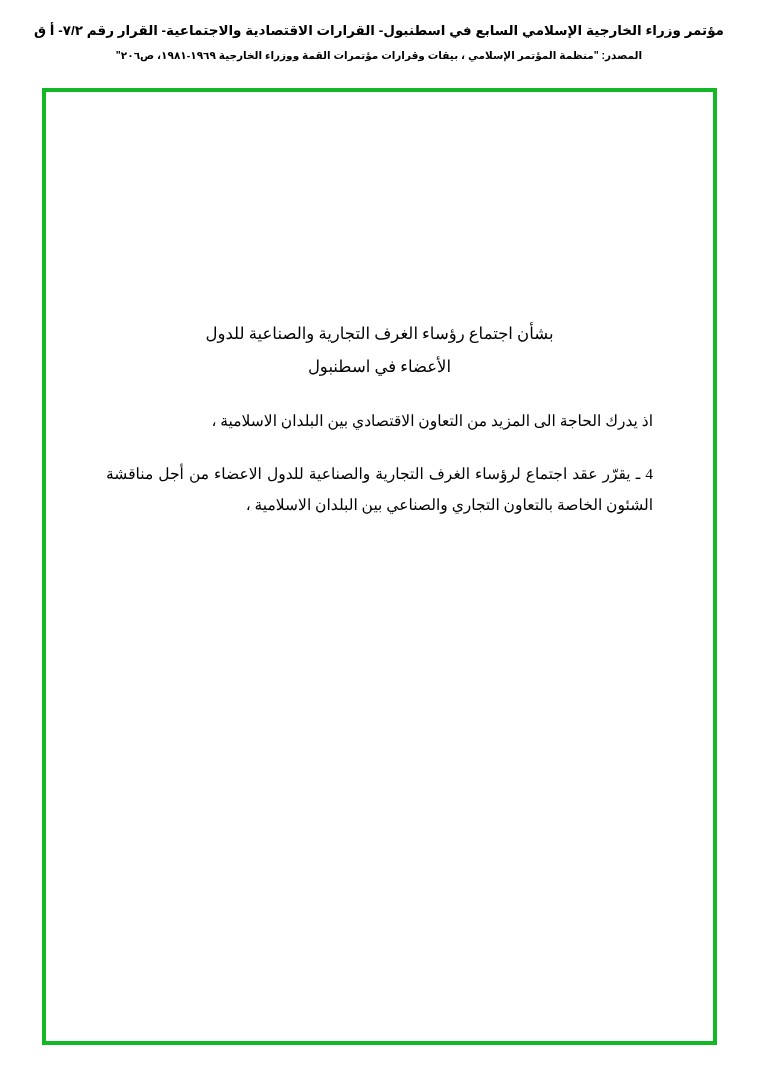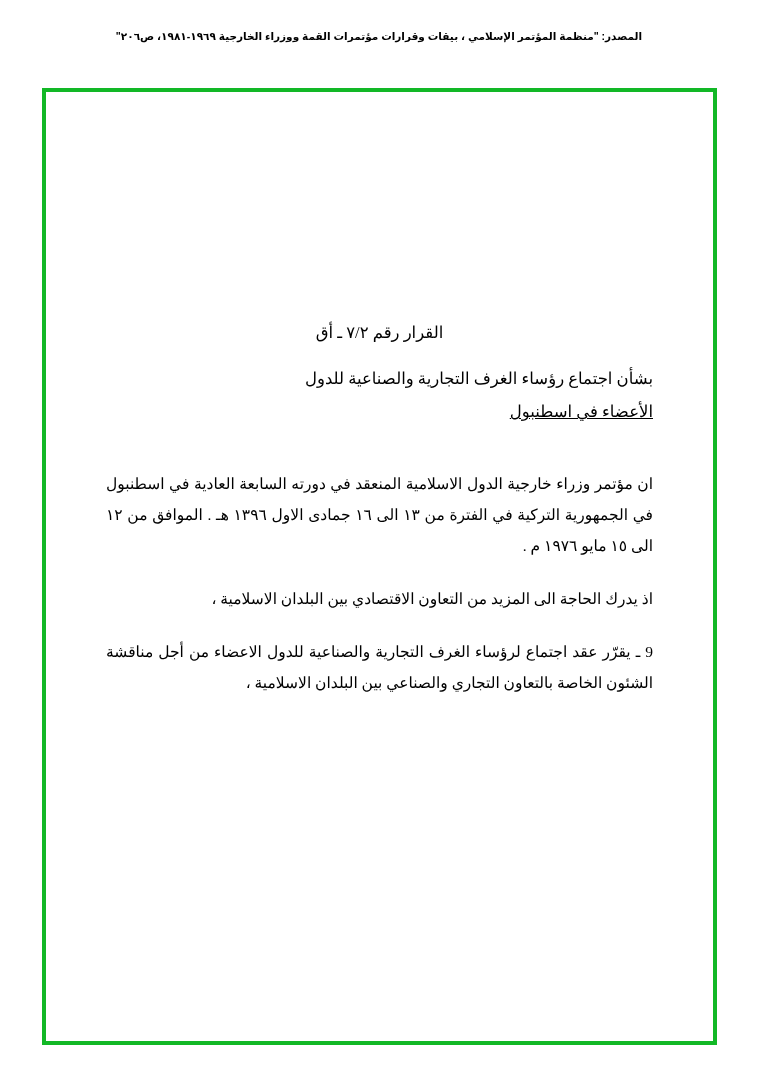--- a/index.html
+++ b/index.html
@@ -58,26 +58,26 @@
     top: 225px;
     text-align: right;
   }
   .res-number {
     text-align: center;
     font-size: 16.5px;
     line-height: 1.9;
     margin-bottom: 14px;
   }
   .res-subject {
+    text-align: center;
     font-size: 16.5px;
     line-height: 2.0;
   }
   .res-subject .l2 {
     display: block;
-    text-decoration: underline;
   }
   .para {
     font-size: 15.5px;
     line-height: 2.0;
     margin-top: 22px;
     text-align: justify;
     text-align-last: right;
   }
   .para.center-ish {
     text-align: center;
@@ -88,36 +88,35 @@
   .spacer-bottom {
     height: 1px;
   }
 </style>
 </head>
 <body>
 
 <div class="page">
 
   <div class="header">
+    <div class="header-title">مؤتمر وزراء الخارجية الإسلامي السابع في اسطنبول- القرارات الاقتصادية والاجتماعية- القرار رقم ٧/٢- أ ق</div>
     <div class="header-source">المصدر: "منظمة المؤتمر الإسلامي ، بيقات وقرارات مؤتمرات القمة ووزراء الخارجية ١٩٦٩-١٩٨١، ص٢٠٦"</div>
   </div>
 
   <div class="frame">
 
     <div class="doc-body">
 
-      <div class="res-number">القرار رقم ٧/٢ ـ أق</div>
 
       <div class="res-subject">
         <span class="l1">بشأن اجتماع رؤساء الغرف التجارية والصناعية للدول</span>
         <span class="l2">الأعضاء في اسطنبول</span>
       </div>
 
-      <p class="para first">ان مؤتمر وزراء خارجية الدول الاسلامية المنعقد في دورته السابعة العادية في اسطنبول في الجمهورية التركية في الفترة من ١٣ الى ١٦ جمادى الاول ١٣٩٦ هـ . الموافق من ١٢ الى ١٥ مايو ١٩٧٦ م .</p>
       <p class="para center-ish">اذ يدرك الحاجة الى المزيد من التعاون الاقتصادي بين البلدان الاسلامية ،</p>
-      <p class="para">9 ـ يقرّر عقد اجتماع لرؤساء الغرف التجارية والصناعية للدول الاعضاء من أجل مناقشة الشئون الخاصة بالتعاون التجاري والصناعي بين البلدان الاسلامية ،</p>
+      <p class="para">4 ـ يقرّر عقد اجتماع لرؤساء الغرف التجارية والصناعية للدول الاعضاء من أجل مناقشة الشئون الخاصة بالتعاون التجاري والصناعي بين البلدان الاسلامية ،</p>
 
       <div class="spacer-bottom"></div>
     </div>
 
   </div>
 
 </div>
 
 </body></html>

